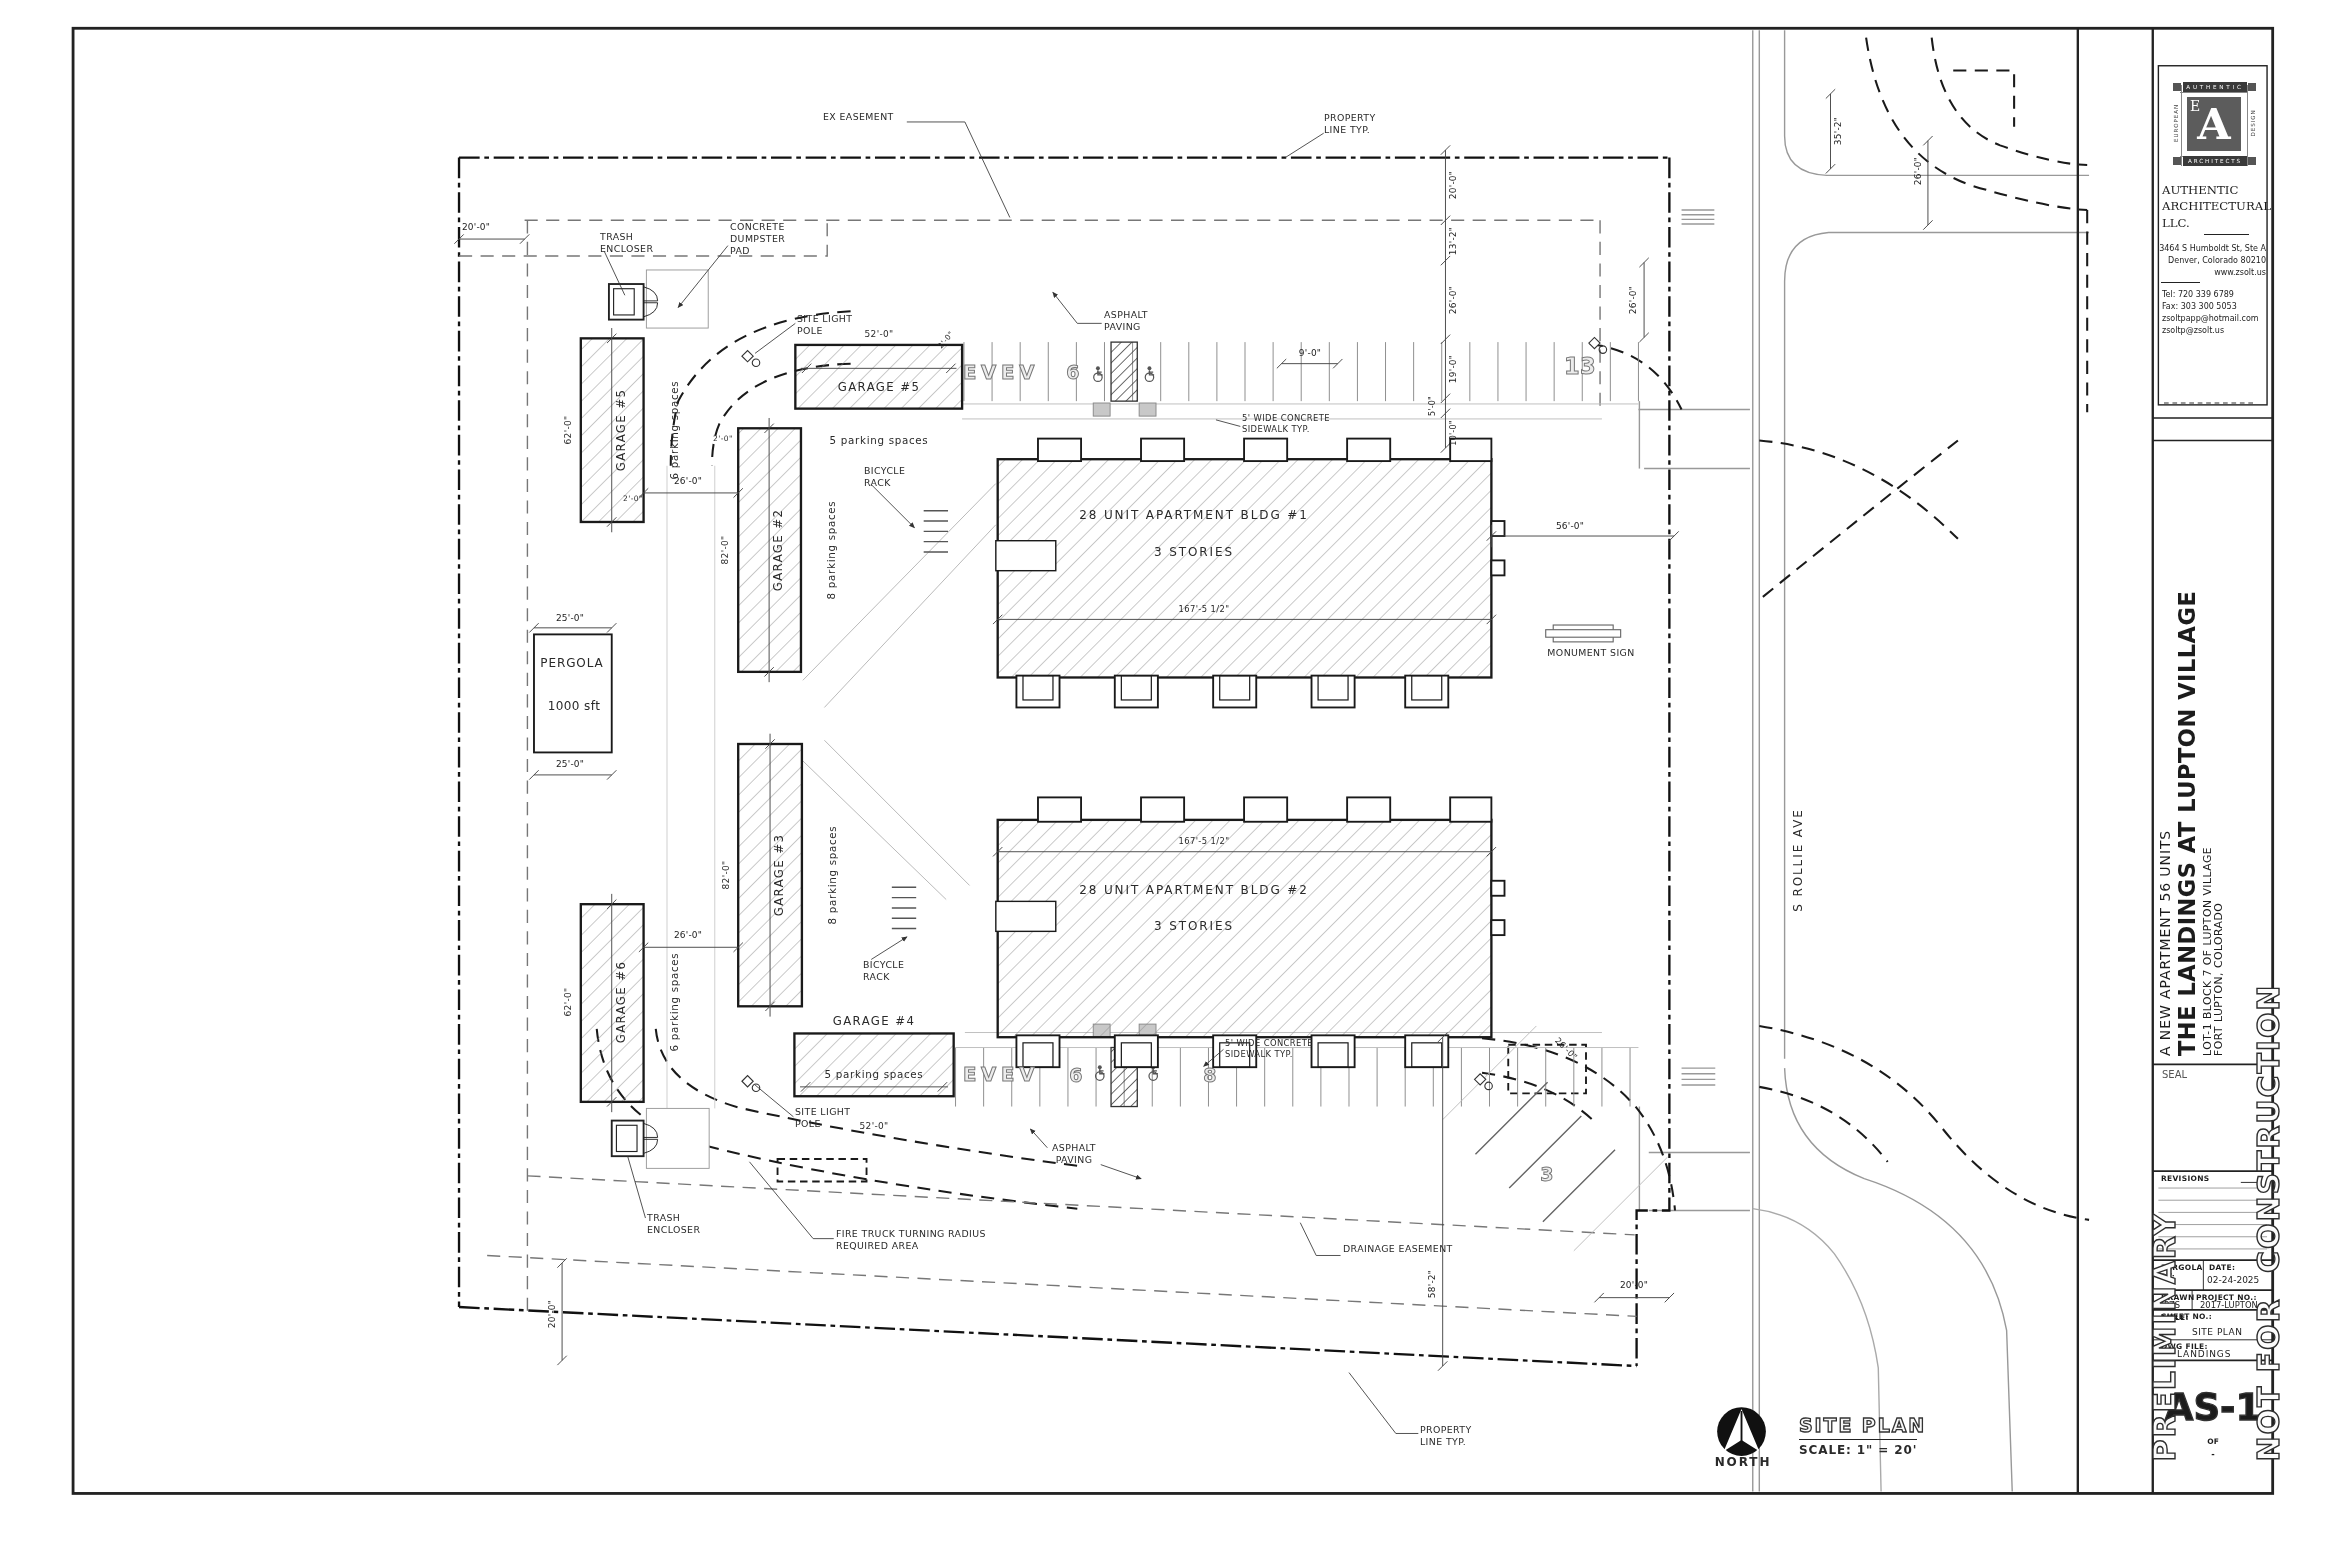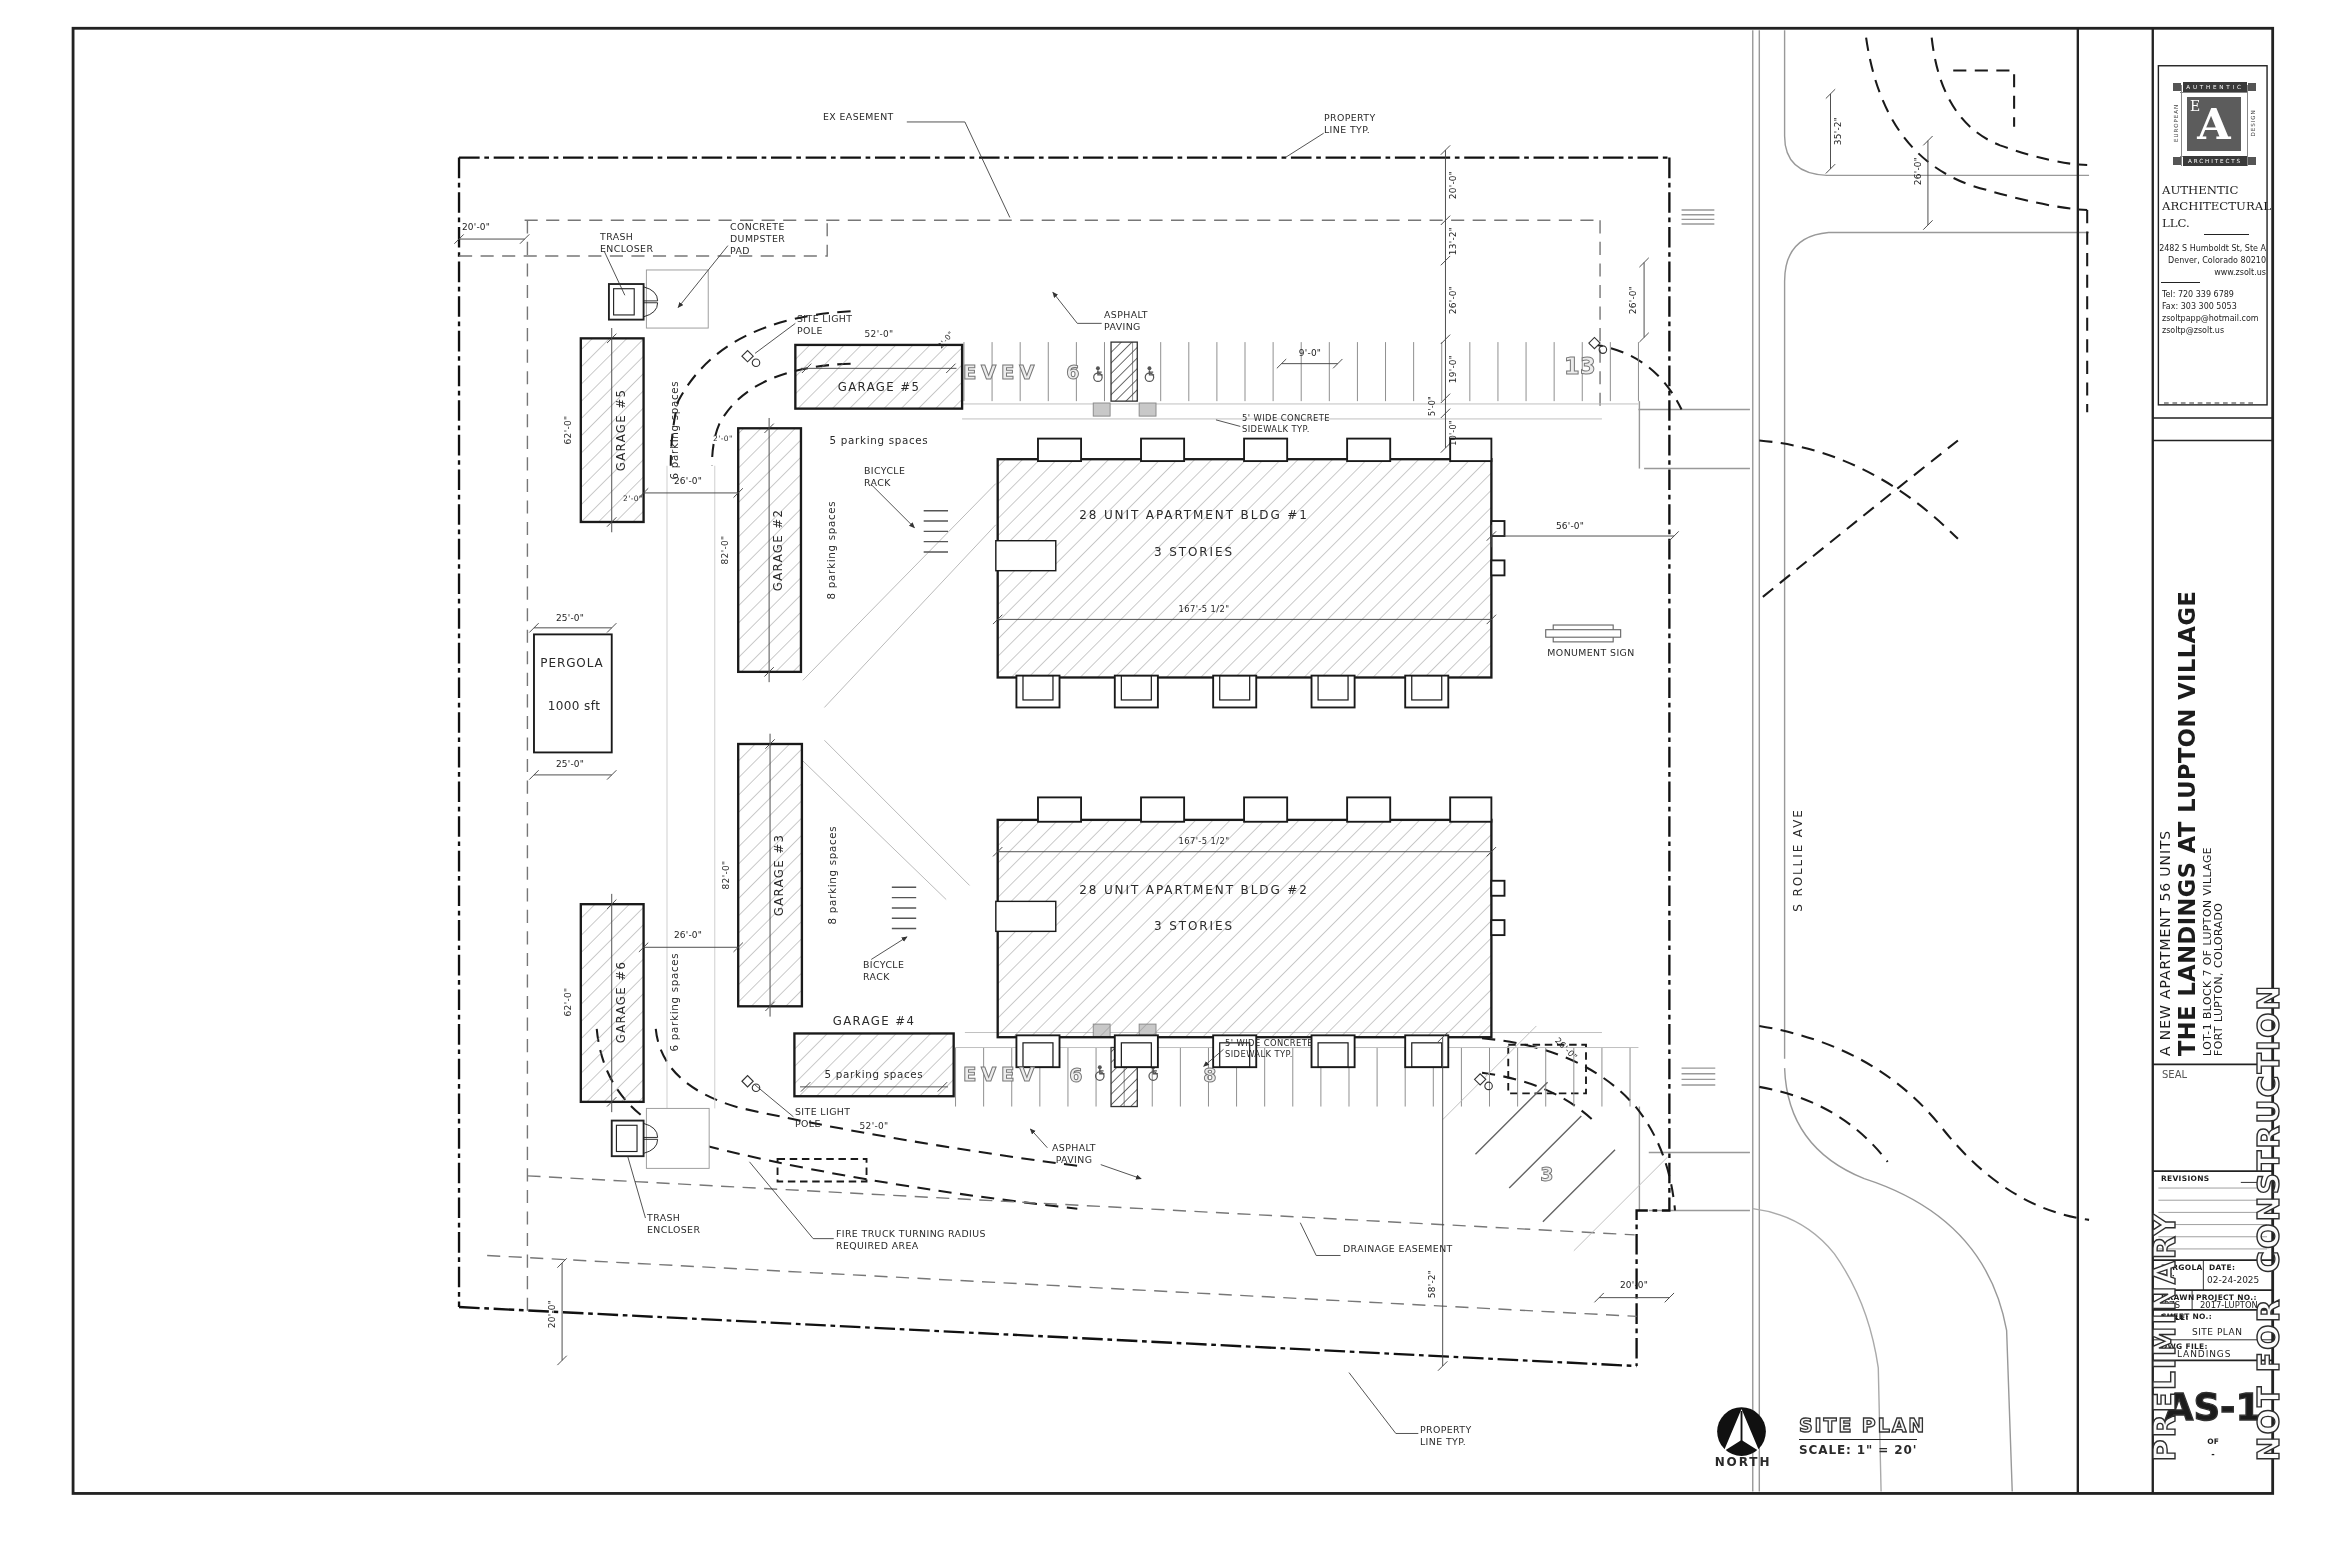--- a/index.html
+++ b/index.html
@@ -415,21 +415,21 @@
   <div class="ser" style="position:absolute;left:19px;top:17px;color:#fff;font-size:14px">E</div>
 </div>
 
 <div class="tb ser" style="left:2162px;top:182px;font-size:11.7px;line-height:1.4">
   <div>AUTHENTIC</div>
   <div>ARCHITECTURAL</div>
   <div>LLC.</div>
 </div>
 <div class="tb" style="left:2204px;top:234px;width:45px;border-top:1.9px solid #222"></div>
 <div class="tb" style="left:2159px;top:243px;width:107px;font-size:8px;line-height:1.5;text-align:right">
-  <div>2482 S Humboldt St, Ste A</div>
+  <div>3464 S Humboldt St, Ste A</div>
   <div>Denver, Colorado 80210</div>
   <div>www.zsolt.us</div>
 </div>
 <div class="tb" style="left:2161px;top:282px;width:39px;border-top:1.4px solid #222"></div>
 <div class="tb" style="left:2162px;top:289px;font-size:8px;line-height:1.5">
   <div>Tel:  720 339 6789</div>
   <div>Fax: 303 300 5053</div>
   <div>zsoltpapp@hotmail.com</div>
   <div>zsoltp@zsolt.us</div>
 </div>

